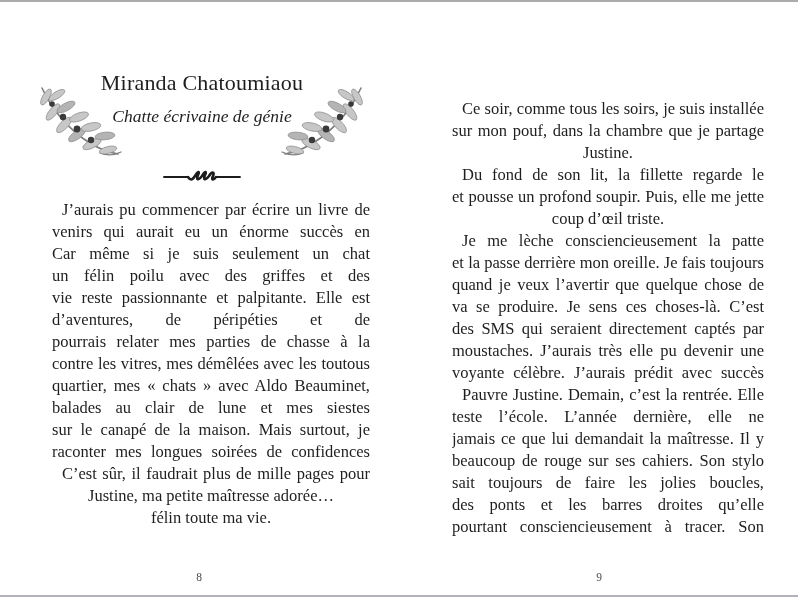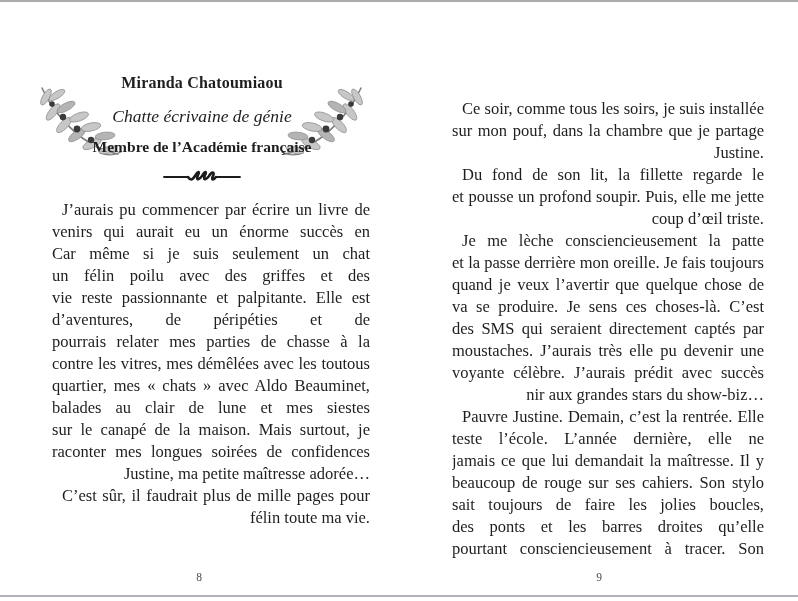--- a/index.html
+++ b/index.html
@@ -16,36 +16,36 @@
     background:#ffffff;
     overflow:hidden;
     font-family:"Liberation Serif","DejaVu Serif",serif;
     color:var(--ink);
   }
   .rule-top{position:absolute;top:0;left:0;width:798px;height:2px;background:var(--rule);}
   .rule-bottom{position:absolute;top:595px;left:0;width:798px;height:2px;background:#b2b2b8;}
 
   
   .header{position:absolute;left:42px;top:70px;width:320px;text-align:center;}
-  .author{font-size:16px;font-weight:bold;letter-spacing:.2px;line-height:26px;}
+  .author{font-size:22px;font-weight:normal;letter-spacing:.2px;line-height:26px;}
   .subtitle{font-style:italic;font-size:17.5px;line-height:22px;margin-top:9px;}
   .affiliation{font-size:15.5px;font-weight:bold;line-height:19px;margin-top:10px;}
   .branch{position:absolute;top:84px;width:90px;height:82px;}
   .branch.left{left:32px;}
   .branch.right{left:281px;transform:scaleX(-1);}
   .divider{position:absolute;left:42px;top:168px;width:320px;text-align:center;}
   .divider svg{display:inline-block;}
 
   
   .page-body{position:absolute;font-size:16.5px;line-height:22px;color:var(--ink);}
   #left-lines{left:52px;top:199px;width:318px;}
   #right-lines{left:452px;top:66px;width:312px;margin-top:32px;}
   .line{height:22px;overflow:hidden;text-align:justify;}
   .line:not(.end)::after{content:"";display:inline-block;width:100%;height:0;}
-  .line.end{text-align:right;}
+  .line.end{text-align:center;}
   .line.indent{text-indent:10px;}
 
   
   .pagenum{position:absolute;top:571px;width:398px;text-align:center;
            font-size:11.5px;color:var(--pagenum);}
   .pagenum.left{left:0;}
   .pagenum.right{left:400px;}
 </style>
 </head>
 <body>
@@ -104,21 +104,20 @@
       <circle cx="31" cy="33" r="3.2"></circle>
       <circle cx="45" cy="45" r="3.4"></circle>
       <circle cx="59" cy="56" r="3.2"></circle>
     </g>
   </svg>
 </div>
 
 <div class="header">
   <div class="author">Miranda Chatoumiaou</div>
   <div class="subtitle">Chatte écrivaine de génie</div>
-  <div class="affiliation">Membre de l’Académie française</div>
 </div>
 
 <div class="divider">
   <svg width="78" height="16" viewBox="0 0 78 16" aria-hidden="true">
     <g fill="none" stroke="#1c1c1c" stroke-linecap="round">
       <path d="M1 9 H25" stroke-width="1.8"></path>
       <path d="M25 9 C27 12 29 13 32 8 C35 3 37 3 35 7 C33 12 35 13 39 8 C42 3 44 3 42 7 C40 12 42 13 46 8 C49 3 52 4 50 8 C48 12 50 13 53 9" stroke-width="2.6"></path>
       <path d="M53 9 H77" stroke-width="1.8"></path>
     </g>
   </svg>
@@ -130,39 +129,38 @@
     <div class="line">Car même si je suis seulement un chat nonchalant,</div>
     <div class="line">un félin poilu avec des griffes et des moustaches, ma</div>
     <div class="line">vie reste passionnante et palpitante. Elle est remplie</div>
     <div class="line">d’aventures, de péripéties et de rebondissements. Je</div>
     <div class="line">pourrais relater mes parties de chasse à la mouche</div>
     <div class="line">contre les vitres, mes démêlées avec les toutous du</div>
     <div class="line">quartier, mes «&nbsp;chats&nbsp;» avec Aldo Beauminet, nos</div>
     <div class="line">balades au clair de lune et mes siestes interminables</div>
     <div class="line">sur le canapé de la maison. Mais surtout, je pourrais</div>
     <div class="line">raconter mes longues soirées de confidences avec</div>
+    <div class="line indent">C’est sûr, il faudrait plus de mille pages pour</div>
     <div class="line end">Justine, ma petite maîtresse adorée…</div>
-    <div class="line indent">C’est sûr, il faudrait plus de mille pages pour</div>
     <div class="line end">félin toute ma vie.</div>
   </div>
 <div class="page-body" id="right-lines">
     <div class="line indent">Ce soir, comme tous les soirs, je suis installée</div>
     <div class="line">sur mon pouf, dans la chambre que je partage avec</div>
     <div class="line end">Justine.</div>
     <div class="line indent">Du fond de son lit, la fillette regarde le plafond</div>
     <div class="line">et pousse un profond soupir. Puis, elle me jette un</div>
     <div class="line end">coup d’œil triste.</div>
     <div class="line indent">Je me lèche consciencieusement la patte gauche</div>
     <div class="line">et la passe derrière mon oreille. Je fais toujours ça</div>
     <div class="line">quand je veux l’avertir que quelque chose de bien</div>
     <div class="line">va se produire. Je sens ces choses-là. C’est comme</div>
     <div class="line">des SMS qui seraient directement captés par mes</div>
     <div class="line">moustaches. J’aurais très elle pu devenir une</div>
     <div class="line">voyante célèbre. J’aurais prédit avec succès l’ave-</div>
-    <div class="line end">nir aux grandes stars du show-biz…</div>
     <div class="line indent">Pauvre Justine. Demain, c’est la rentrée. Elle dé-</div>
     <div class="line">teste l’école. L’année dernière, elle ne comprenait</div>
     <div class="line">jamais ce que lui demandait la maîtresse. Il y avait</div>
     <div class="line">beaucoup de rouge sur ses cahiers. Son stylo refu-</div>
     <div class="line">sait toujours de faire les jolies boucles, l’arrondi</div>
     <div class="line">des ponts et les barres droites qu’elle s’appliquait</div>
     <div class="line">pourtant consciencieusement à tracer. Son écriture,</div>
   </div>
 
 <div class="pagenum left">8</div>

